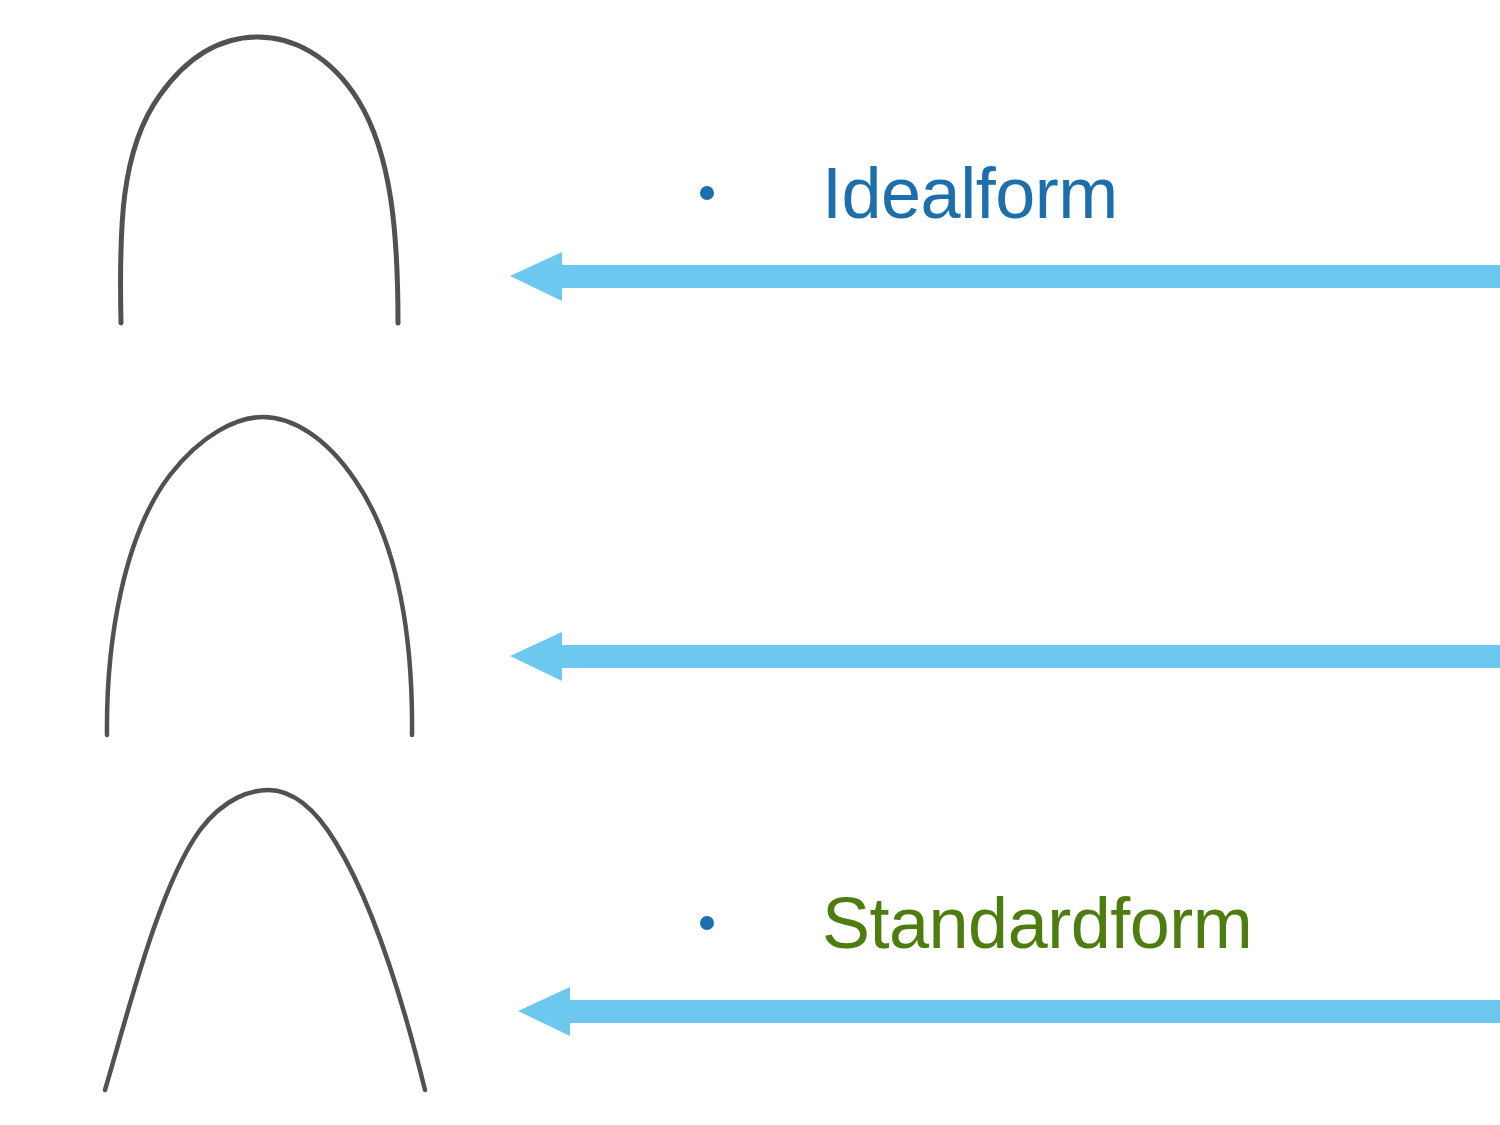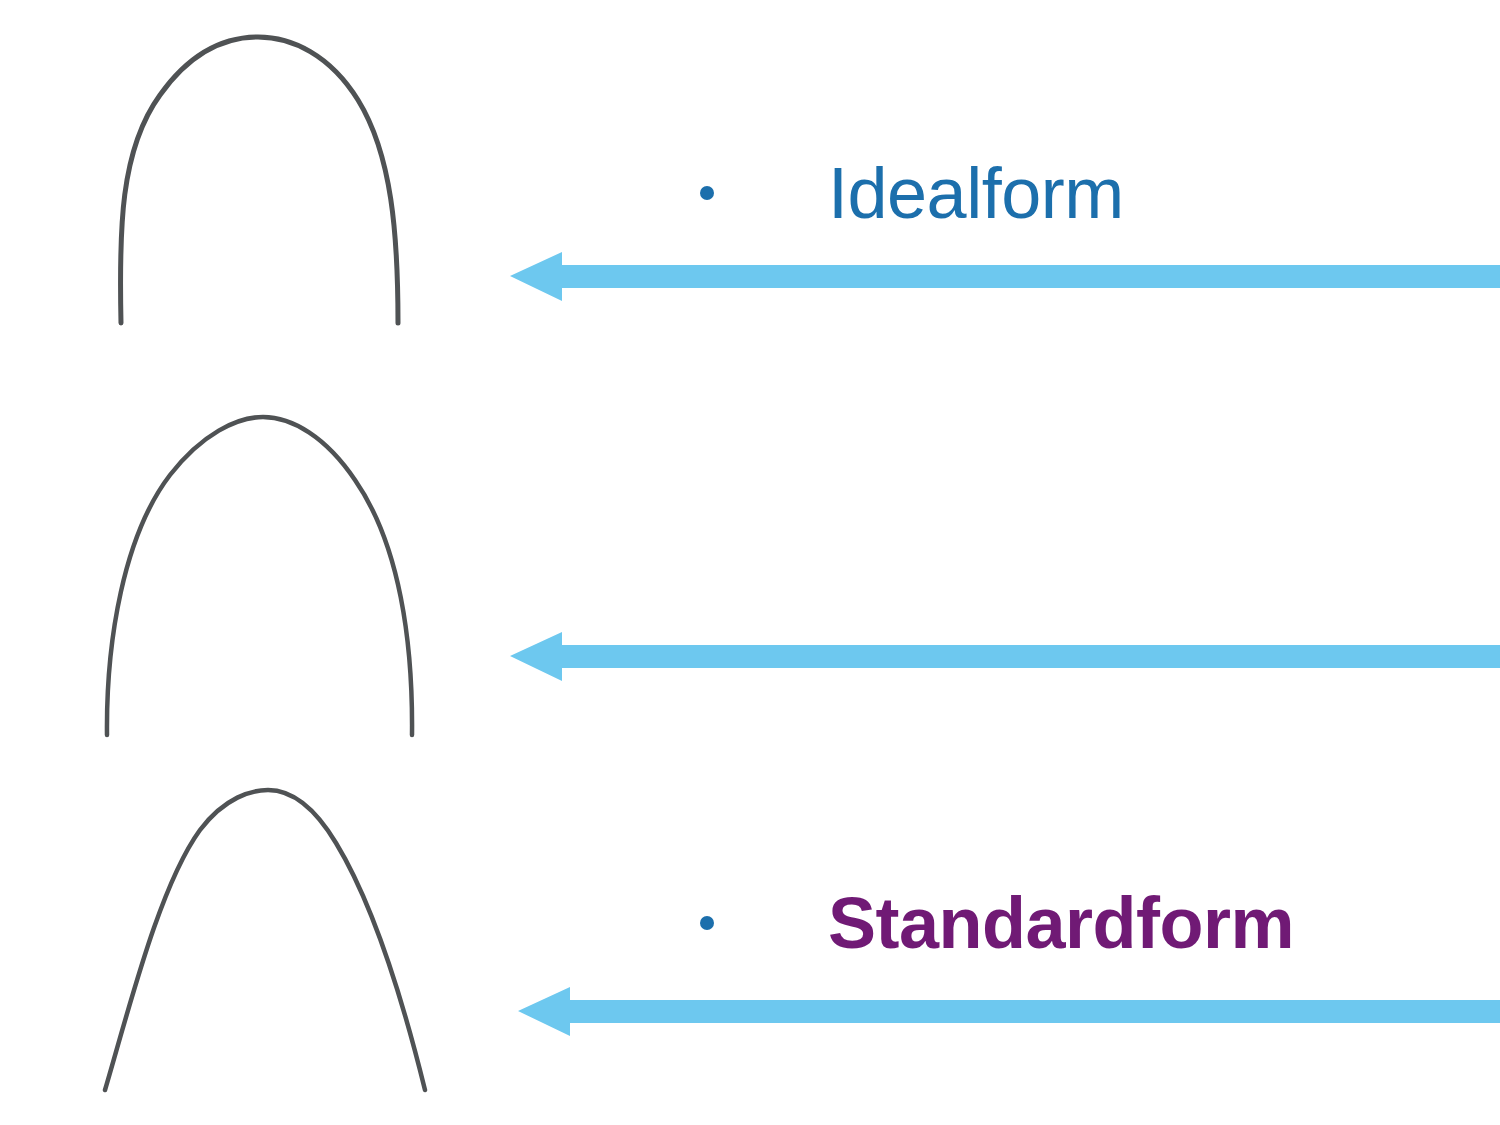--- a/index.html
+++ b/index.html
@@ -59,21 +59,20 @@
   #arrow-3 { top: 975px; }
 
   
   .bullet-row {
     position: absolute;
     display: flex;
     align-items: center;
     left: 700px;
     width: 800px;
     height: 110px;
-    gap: 6px;
   }
   #label-row-1 { top: 138px; }
   #label-row-2 { top: 508px; }
   #label-row-3 { top: 868px; }
 
   .bullet-marker {
     width: 14px;
     height: 14px;
     border-radius: 50%;
     background: #1c6fac;
@@ -143,16 +142,16 @@
   </div>
 
   <div class="arrow" id="arrow-3">
     <svg viewBox="0 0 1010 70" preserveAspectRatio="none">
       <polygon fill="#6dc8ef" points="18,36 70,12 70,25 1010,25 1010,48 70,48 70,61"></polygon>
     </svg>
   </div>
 
   <div class="bullet-row" id="label-row-3">
     <span class="bullet-marker" style="background: rgb(28, 111, 172);"></span>
-    <span class="bullet-label" style="color: #701a75; font-weight: bold;">Standardform</span>
+    <span class="bullet-label" style="color: #4d7c0f;">Standardform</span>
   </div>
 
 </div>
 
 </body></html>

